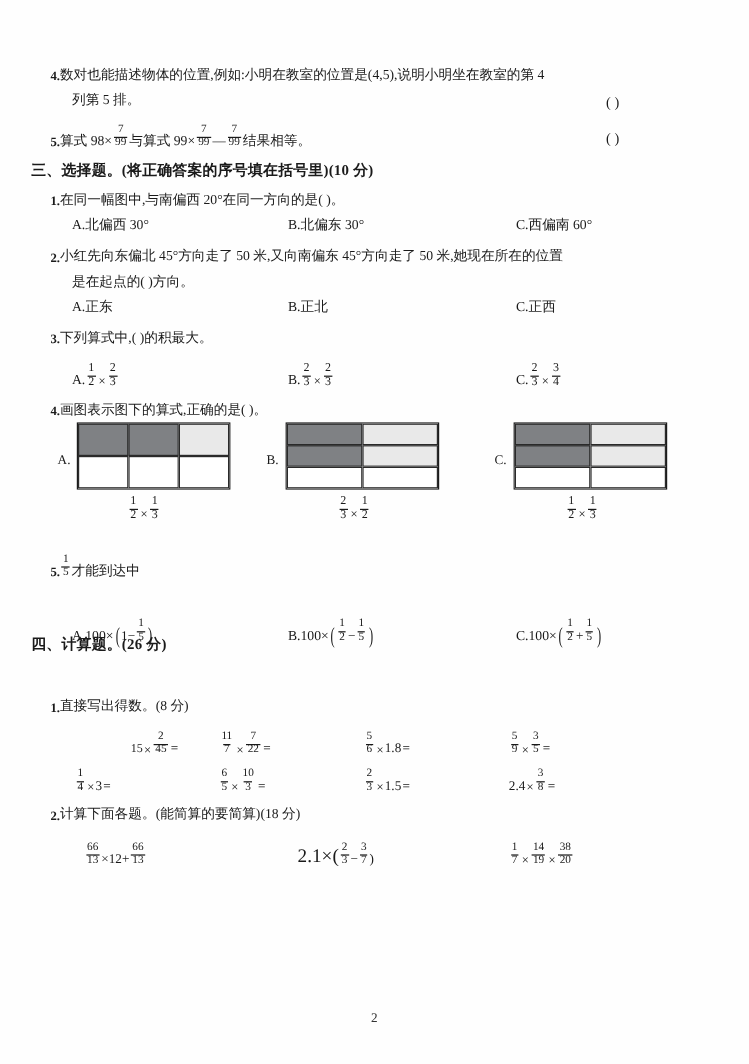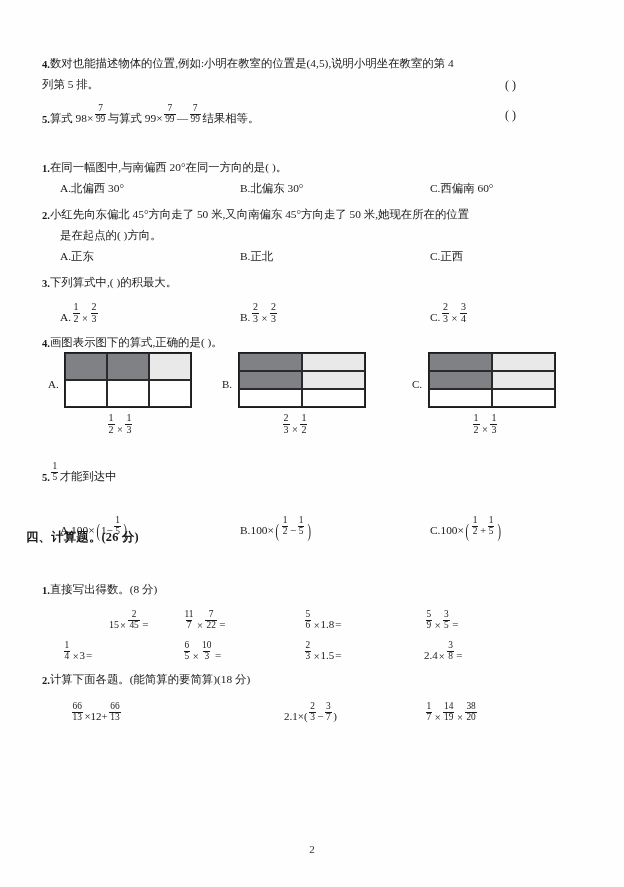--- a/index.html
+++ b/index.html
@@ -16,21 +16,21 @@
     position:absolute;left:0;top:0;width:624px;height:887px;
     background:#fefefe;
   }
   
   .line{
     display:flex;align-items:flex-end;
     font-size:11.4px;line-height:1.05;
     white-space:nowrap;
   }
   .qnum{font-weight:bold;font-size:10.6px;margin-right:0px;}
-  .ind{}
+  .ind{margin-left:18px;}
   .sec-head{
     font-weight:bold;font-size:12.4px;
     letter-spacing:.2px;
   }
   
   .frac{
     display:inline-flex;flex-direction:column;align-items:center;
     vertical-align:-0.48em;
     margin:0 1.5px;
     line-height:1;
@@ -106,20 +106,21 @@
     </span>
     <span style="font-size:11px;">—</span>
     <span class="frac">
       <span class="num">7</span>
       <span class="den">99</span>
     </span>
     <span>结果相等。</span>
   </div>
   <div class="abs" style="left:505px;top:108px;font-size:12px;">(      )</div>
 
+  <div class="abs sec-head" style="left:26px;top:134px;">三、选择题。(将正确答案的序号填在括号里)(10 分)</div>
 
   <div class="abs line" style="left:42px;top:162px;">
     <span class="qnum">1.</span>
     <span>在同一幅图中,与南偏西 20°在同一方向的是(       )。</span>
   </div>
   <div class="abs line" style="left:60px;top:183px;">A.北偏西 30°</div>
   <div class="abs line" style="left:240px;top:183px;">B.北偏东 30°</div>
   <div class="abs line" style="left:430px;top:183px;">C.西偏南 60°</div>
 
   <div class="abs line" style="left:42px;top:209px;">
@@ -392,21 +393,21 @@
       <span class="den">13</span>
     </span>
     <span style="font-size:11px;">×12+</span>
     <span class="frac">
       <span class="num">66</span>
       <span class="den">13</span>
     </span>
   </div>
 
   <div class="abs line" style="left:248px;top:702px;">
-    <span style="font-size:11px;margin-left:36px;">2.1×(</span>
+    <span style="font-size:16px;">2.1×(</span>
     <span class="frac">
       <span class="num">2</span>
       <span class="den">3</span>
     </span>
     <span style="font-size:11px;">−</span>
     <span class="frac">
       <span class="num">3</span>
       <span class="den">7</span>
     </span>
     <span style="font-size:11px;">)</span>

